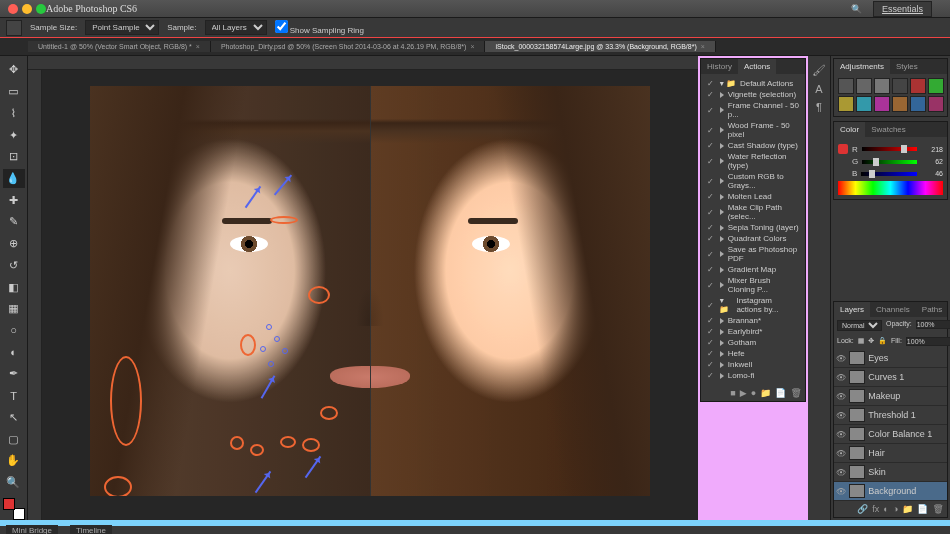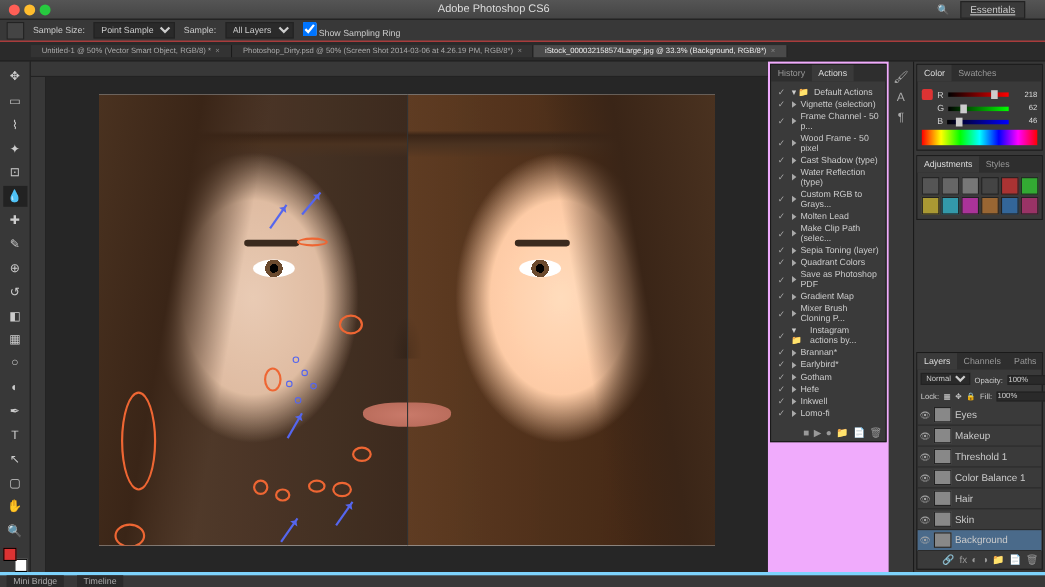--- a/index.html
+++ b/index.html
@@ -3,21 +3,21 @@
 <meta charset="utf-8">
 <style>
 * { margin:0; padding:0; box-sizing:border-box; font-family:Arial,sans-serif; }
 body { background:#333; color:#ccc; font-size:9px; width:950px; height:534px; overflow:hidden; position:relative; }
 
 
 .title-bar { height:18px; background:linear-gradient(#555,#444); display:flex; align-items:center; border-bottom:1px solid #1a1a1a; }
 .traffic { display:flex; gap:4px; padding-left:8px; }
 .tl { width:10px; height:10px; border-radius:50%; }
 .tl.r{background:#ff5f56}.tl.y{background:#ffbd2e}.tl.g{background:#27c93f}
-.title-bar .title { flex:1; text-align:center; font-size:10px; color:#ddd; }
+.title-bar .title { flex:1; font-size:10px; color:#ddd;font-family:Liberation Serif, serif; }
 .workspace-btn { background:#3a3a3a; padding:2px 8px; margin-right:18px; border:1px solid #222; cursor:pointer; font-size:9px;text-decoration:underline; }
 .menu-icons { display:flex; gap:8px; margin-right:10px; color:#999; }
 
 
 .options-bar { height:20px; background:#383838; display:flex; align-items:center; padding:0 6px; gap:8px; border-bottom:1px solid #ef4444; font-size:8px; }
 .options-bar .sw { width:16px; height:16px; background:#444; border:1px solid #222; }
 .options-bar select, .options-bar input { background:#2a2a2a; color:#ccc; border:1px solid #222; font-size:8px; padding:1px 2px; }
 
 
 .doc-tabs { height:18px; background:#2a2a2a; display:flex; align-items:center; border-bottom:1px solid #1a1a1a; padding-left:28px; }
@@ -80,28 +80,28 @@
 .slider .thumb { position:absolute; top:-2px; right:10px; width:6px; height:8px; background:#ccc; }
 .slider-val { width:22px; font-size:7px; text-align:right; color:#ddd; }
 .spectrum { height:14px; background:linear-gradient(90deg,#f00,#ff0,#0f0,#0ff,#00f,#f0f,#f00); margin-top:2px; }
 .adj-grid { display:grid; grid-template-columns:repeat(6,16px); gap:2px; padding:4px; }
 .adj-cell { width:16px; height:16px; background:#2a2a2a; border:1px solid #222; }
 .layers-list { max-height:180px; overflow:auto; }
 .layer-row { display:flex; align-items:center; gap:3px; padding:2px; border-bottom:1px solid #2a2a2a; cursor:pointer; }
 .layer-row.sel { background:#4a6a8a; }
 .eye-i::before{content:'👁';font-size:8px;color:#aaa;}
 .thumb-sq { width:16px; height:14px; background:#888; border:1px solid #222; }
-.layer-opts { display:flex; gap:4px; padding:3px; font-size:7px; align-items:flex-end; }
+.layer-opts { display:flex; gap:4px; padding:3px; font-size:7px; align-items:flex-start; }
 .layer-opts select, .layer-opts input { background:#2a2a2a; border:1px solid #222; color:#ccc; font-size:7px; width:50px; }
 .icon-row { display:flex; gap:4px; padding:3px; justify-content:flex-end; color:#999; font-size:9px; }
 .side-icons { width:22px; background:#383838; display:flex; flex-direction:column; gap:6px; padding-top:8px; align-items:center; }
 .side-icons span { font-size:11px; color:#aaa; cursor:pointer; }
 
 
-.status { height:14px; background:#383838; display:flex; align-items:center; padding:0 6px; font-size:8px; color:#aaa; gap:12px; border-top:3px solid #7dd3fc; }
+.status { height:14px; background:#383838; display:flex; align-items:center; padding:0 6px; font-size:8px; color:#aaa; gap:12px; border-top:6px solid #7dd3fc; }
 .status .tab { padding:1px 6px; background:#2a2a2a; }
 </style>
 </head>
 <body>
 
 <div class="title-bar">
   <div class="traffic">
     <div class="tl r"></div>
     <div class="tl y"></div>
     <div class="tl g"></div>
@@ -335,58 +335,58 @@
   <div class="side-icons">
     <span>🖌</span>
     <span>A</span>
     <span>¶</span>
   </div>
 
   <div class="panels-r2">
 
     <div class="panel-group">
       <div class="panel-tabs">
-        <div class="panel-tab active">Color</div>
-        <div class="panel-tab">Swatches</div>
-      </div>
-      <div class="panel-body">
-        <div class="slider-row"><div class="slider-label" style="background:#d33"></div>R<div class="slider">
-              <div class="thumb"></div>
-            </div><span class="slider-val">218</span></div>
-        <div class="slider-row"><span style="width:10px"></span>G<div class="slider g">
-              <div class="thumb" style="right:70%"></div>
-            </div><span class="slider-val">62</span></div>
-        <div class="slider-row"><span style="width:10px"></span>B<div class="slider b">
-              <div class="thumb" style="right:75%"></div>
-            </div><span class="slider-val">46</span></div>
-        <div class="spectrum"></div>
-      </div>
-    </div>
-
-    <div class="panel-group">
-      <div class="panel-tabs">
         <div class="panel-tab active">Adjustments</div>
         <div class="panel-tab">Styles</div>
       </div>
       <div class="adj-grid">
         <div class="adj-cell" style="background:#555"></div>
         <div class="adj-cell" style="background:#666"></div>
         <div class="adj-cell" style="background:#777"></div>
         <div class="adj-cell" style="background:#444"></div>
         <div class="adj-cell" style="background:#a33"></div>
         <div class="adj-cell" style="background:#3a3"></div>
         <div class="adj-cell" style="background:#a93"></div>
         <div class="adj-cell" style="background:#39a"></div>
         <div class="adj-cell" style="background:#a39"></div>
         <div class="adj-cell" style="background:#963"></div>
         <div class="adj-cell" style="background:#369"></div>
         <div class="adj-cell" style="background:#936"></div>
       </div>
     </div>
 
+    <div class="panel-group">
+      <div class="panel-tabs">
+        <div class="panel-tab active">Color</div>
+        <div class="panel-tab">Swatches</div>
+      </div>
+      <div class="panel-body">
+        <div class="slider-row"><div class="slider-label" style="background:#d33"></div>R<div class="slider">
+              <div class="thumb"></div>
+            </div><span class="slider-val">218</span></div>
+        <div class="slider-row"><span style="width:10px"></span>G<div class="slider g">
+              <div class="thumb" style="right:70%"></div>
+            </div><span class="slider-val">62</span></div>
+        <div class="slider-row"><span style="width:10px"></span>B<div class="slider b">
+              <div class="thumb" style="right:75%"></div>
+            </div><span class="slider-val">46</span></div>
+        <div class="spectrum"></div>
+      </div>
+    </div>
+
     <div style="flex:1"></div>
 
     <div class="panel-group">
       <div class="panel-tabs">
         <div class="panel-tab active">Layers</div>
         <div class="panel-tab">Channels</div>
         <div class="panel-tab">Paths</div>
       </div>
       <div class="layer-opts">
         <select><option>Normal</option></select>
@@ -399,20 +399,25 @@
         <span>✥</span>
         <span>🔒</span>
         <span>Fill:</span>
         <input value="100%" style="">
       </div>
       <div class="layers-list" id="layers-list">
           <div class="layer-row">
             <span class="eye-i"></span>
             <div class="thumb-sq"></div>
             <span>Eyes</span>
+          </div>
+          <div class="layer-row">
+            <span class="eye-i"></span>
+            <div class="thumb-sq"></div>
+            <span>Curves 1</span>
           </div>
           <div class="layer-row">
             <span class="eye-i"></span>
             <div class="thumb-sq"></div>
             <span>Makeup</span>
           </div>
           <div class="layer-row">
             <span class="eye-i"></span>
             <div class="thumb-sq"></div>
             <span>Threshold 1</span>

